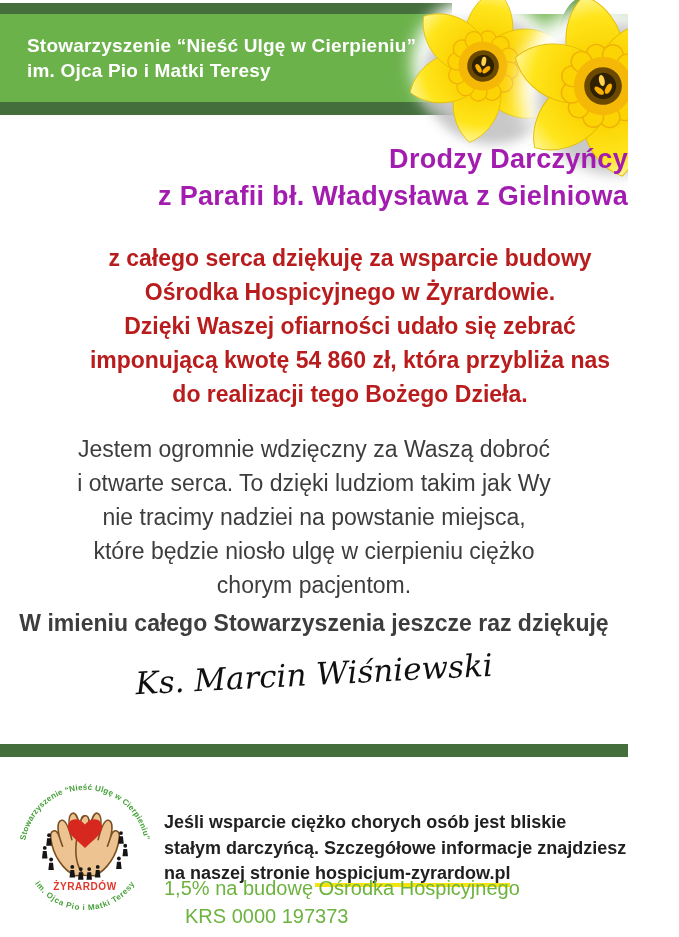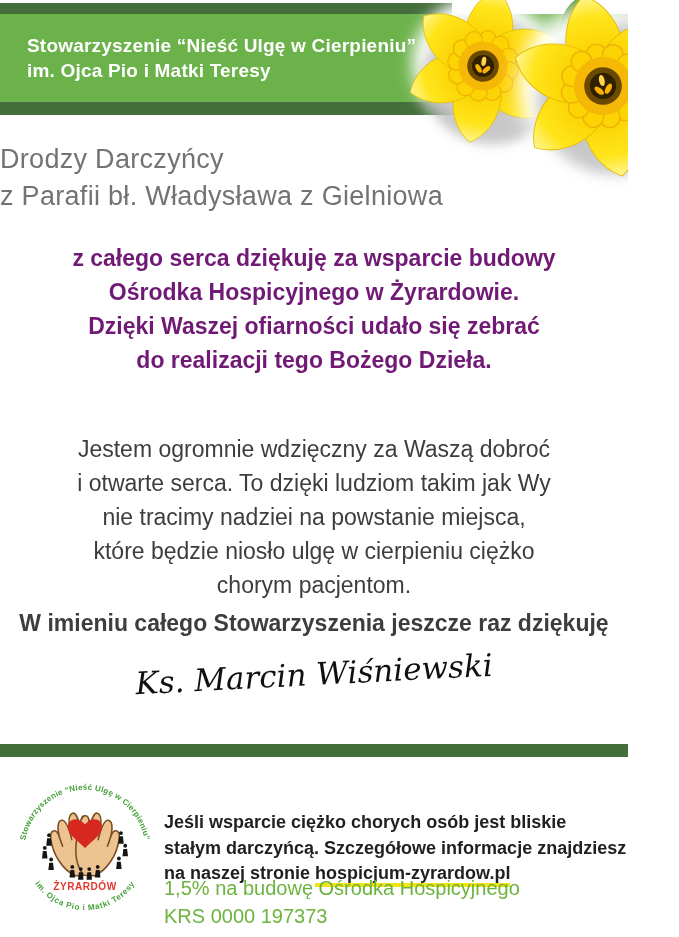--- a/index.html
+++ b/index.html
@@ -8,39 +8,39 @@
 
   
   .bar-top{position:absolute;top:3px;left:0;width:452px;height:11px;background:#446e3b;}
   .band{position:absolute;top:14px;left:0;width:679px;height:88px;background:#6cb24b;}
   .bar-bottom{position:absolute;top:102px;left:0;width:679px;height:13px;background:#446e3b;}
   .org{position:absolute;top:33px;left:27px;color:#ffffff;font-weight:700;font-size:19px;
        line-height:25px;letter-spacing:.2px;z-index:3;}
   .flowers{position:absolute;top:0;left:0;z-index:4;pointer-events:none;}
 
   
-  .heading{position:absolute;top:141px;left:0;width:100%;text-align:left;z-index:5;
-           font-size:27px;line-height:37px;font-weight:400;color:#737373;letter-spacing:.3px;}
+  .heading{position:absolute;top:141px;left:0;width:100%;text-align:right;z-index:5;
+           font-size:27px;line-height:37px;font-weight:700;color:#a21caf;letter-spacing:.3px;}
   .para{position:absolute;left:0;width:100%;text-align:center;}
-  .bold-para{top:241px;font-weight:700;font-size:23px;line-height:34px;color:#701a75;}
+  .bold-para{top:241px;font-weight:700;font-size:23px;line-height:34px;color:#b91c1c;padding-left:36px;}
   .reg-para{top:419px;font-weight:400;font-size:23px;line-height:34px;color:#3d3d3d;margin-top:13px;}
   .closing{top:593px;font-weight:bold;}
   .signature{position:absolute;top:656px;left:0;width:100%;text-align:center;
              font-family:"DejaVu Serif",serif;font-style:italic;font-size:31px;
              color:#101010;transform:rotate(-3deg);}
 
   
   .divider{position:absolute;top:744px;left:0;width:679px;height:13px;background:#446e3b;}
   .logo{position:absolute;left:13px;top:778px;}
   .invite{position:absolute;left:164px;top:810px;font-size:18px;font-weight:700;
           line-height:25.5px;color:#1f1f1f;}
   .link{border-bottom:4px solid #f2e410;padding-bottom:0;}
   .green-line{position:absolute;left:164px;font-size:20px;font-weight:400;color:#6db33f;}
   .campaign{top:877px;}
-  .krs{top:905px;}
+  .krs{top:905px;margin-left:21px;}
 </style>
 </head>
 <body>
 
 <div class="page">
 
   <div class="bar-top"></div>
   <div class="band"></div>
   <div class="bar-bottom"></div>
 
@@ -106,20 +106,21 @@
 
   <div class="heading">
     <div>Drodzy Darczyńcy</div>
     <div>z Parafii bł. Władysława z Gielniowa</div>
   </div>
 
   <div class="para bold-para">
     <div class="ln">z całego serca dziękuję za wsparcie budowy</div>
     <div class="ln">Ośrodka Hospicyjnego w Żyrardowie.</div>
     <div class="ln">Dzięki Waszej ofiarności udało się zebrać</div>
+    <div class="ln">imponującą kwotę 54 860 zł, która przybliża nas</div>
     <div class="ln">do realizacji tego Bożego Dzieła.</div>
   </div>
 
   <div class="para reg-para">
     <div class="ln">Jestem ogromnie wdzięczny za Waszą dobroć</div>
     <div class="ln">i otwarte serca. To dzięki ludziom takim jak Wy</div>
     <div class="ln">nie tracimy nadziei na powstanie miejsca,</div>
     <div class="ln">które będzie niosło ulgę w cierpieniu ciężko</div>
     <div class="ln">chorym pacjentom.</div>
   </div>

